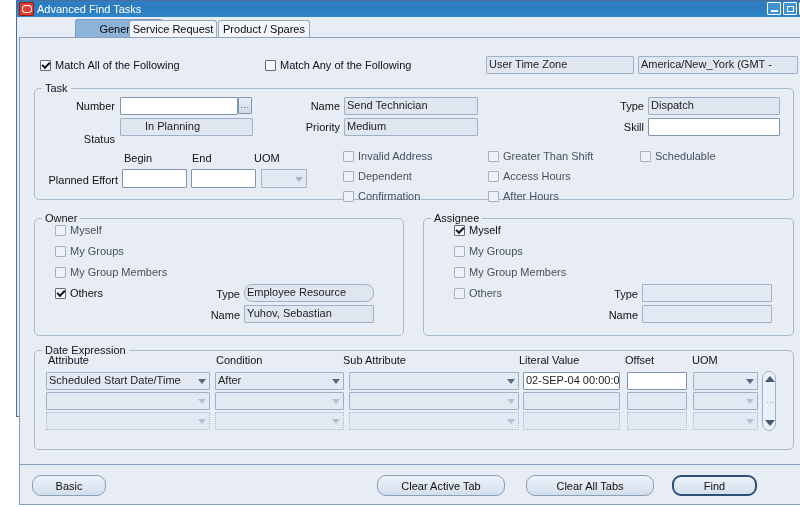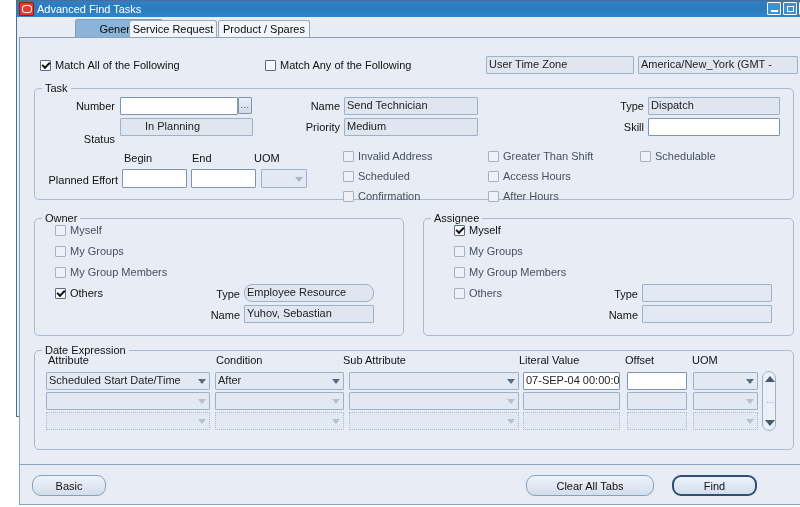--- a/index.html
+++ b/index.html
@@ -360,21 +360,21 @@
     <div class="field empty-enabled" style="left:102px; top:131px; width:65px; height:19px;"></div>
     <div class="field empty-enabled" style="left:171px; top:131px; width:65px; height:19px;"></div>
     <div class="combo dim" style="left:241px; top:131px; width:46px; height:19px;">
       <span></span>
       <span class="arrow"></span>
     </div>
 
     <div class="cb" style="left:323px; top:113px;"></div>
     <div class="cb-label dim" style="left:338px; top:112px;">Invalid Address</div>
     <div class="cb" style="left:323px; top:133px;"></div>
-    <div class="cb-label dim" style="left:338px; top:132px;">Scheduled</div>
+    <div class="cb-label dim" style="left:338px; top:132px;">Dependent</div>
     <div class="cb" style="left:323px; top:153px;"></div>
     <div class="cb-label dim" style="left:338px; top:152px;">Confirmation</div>
 
     <div class="cb" style="left:468px; top:113px;"></div>
     <div class="cb-label dim" style="left:483px; top:112px;">Greater Than Shift</div>
     <div class="cb" style="left:468px; top:133px;"></div>
     <div class="cb-label dim" style="left:483px; top:132px;">Access Hours</div>
     <div class="cb" style="left:468px; top:153px;"></div>
     <div class="cb-label dim" style="left:483px; top:152px;">After Hours</div>
 
@@ -430,21 +430,21 @@
       <span class="arrow"></span>
     </div>
     <div class="gridcell" style="left:26px; top:334px; width:164px; height:18px;">
       <span>Scheduled Start Date/Time</span>
       <span class="arrow"></span>
     </div>
     <div class="gridcell" style="left:329px; top:334px; width:170px; height:18px;">
       <span></span>
       <span class="arrow"></span>
     </div>
-    <div class="gridcell white" style="left:503px; top:334px; width:97px; height:18px;">07-SEP-04 00:00:0</div>
+    <div class="gridcell white" style="left:503px; top:334px; width:97px; height:18px;">02-SEP-04 00:00:0</div>
     <div class="gridcell white" style="left:607px; top:334px; width:60px; height:18px;"></div>
     <div class="gridcell" style="left:673px; top:334px; width:65px; height:18px;">
       <span></span>
       <span class="arrow"></span>
     </div>
 
     <div class="gridcell dim" style="left:26px; top:354px; width:164px; height:18px;">
       <span></span>
       <span class="arrow"></span>
     </div>
@@ -487,20 +487,23 @@
       <div class="sb-grip">⋯</div>
       <div class="sb-arrow sb-down"></div>
     </div>
 
   </div>
 
   <div class="footer">
     <div class="btn" style="left:12px; top:10px; width:74px; height:21px;">
       <span>Basic</span>
     </div>
+    <div class="btn" style="left:357px; top:10px; width:128px; height:21px;">
+      <span>Clear Active Tab</span>
+    </div>
     <div class="btn" style="left:506px; top:10px; width:128px; height:21px;">
       <span>Clear All Tabs</span>
     </div>
     <div class="btn default" style="left:652px; top:10px; width:85px; height:21px;">
       <span>Find</span>
     </div>
   </div>
 
 </div>
 

